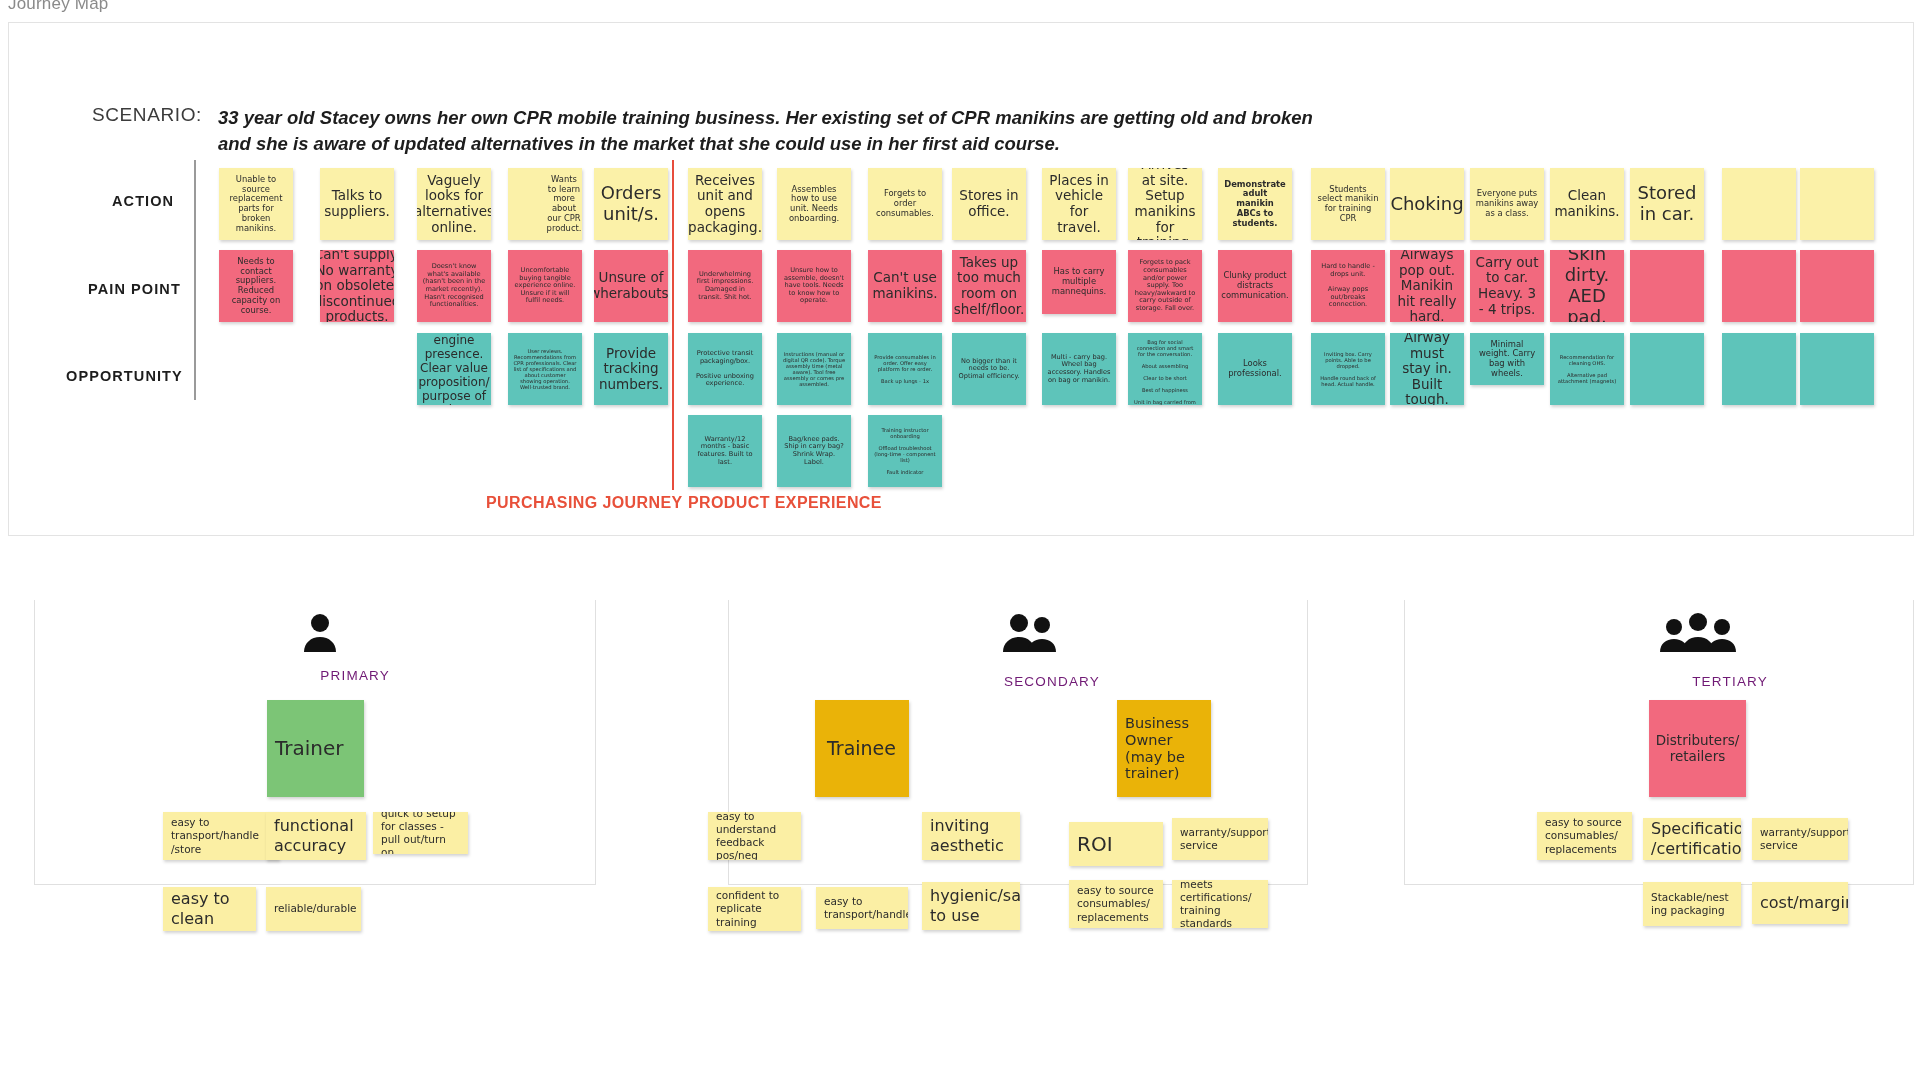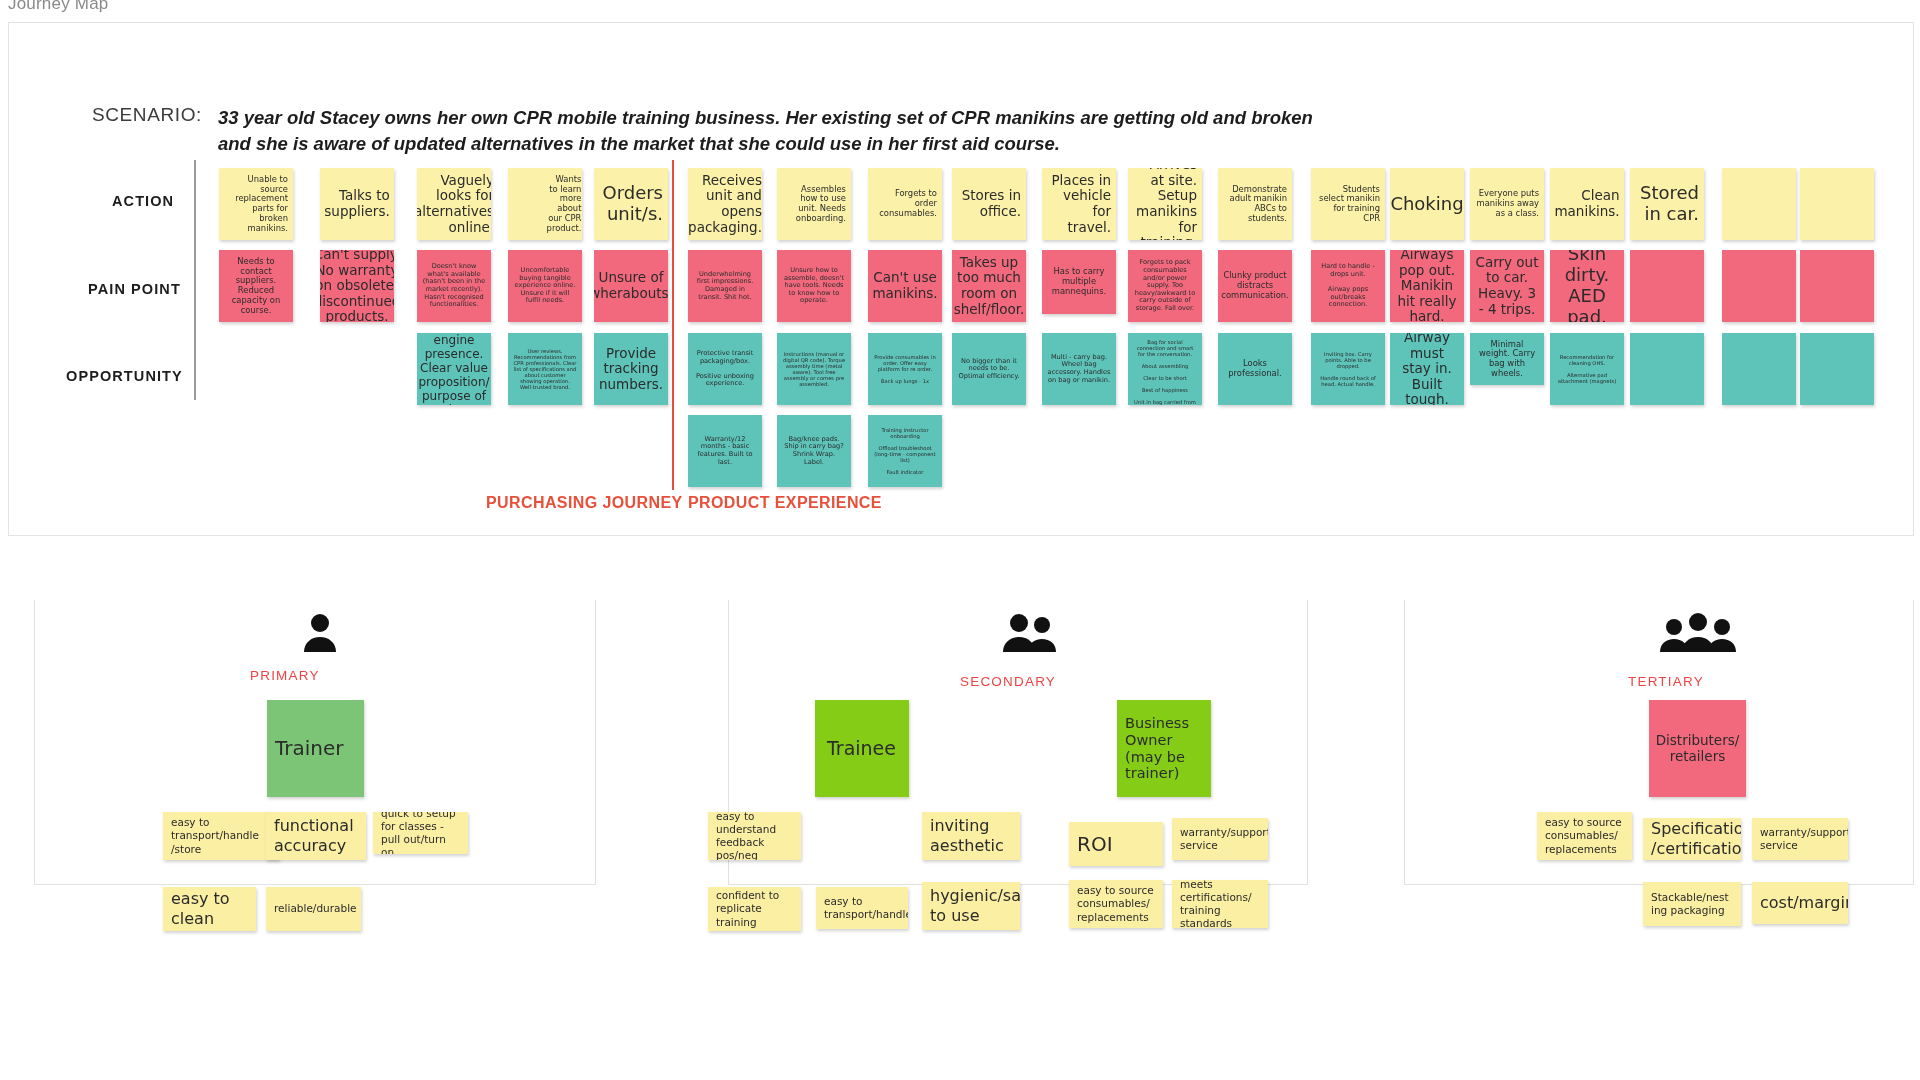--- a/index.html
+++ b/index.html
@@ -13,34 +13,34 @@
   .scenario-text{position:absolute;left:218px;top:105px;width:1120px;font-size:18.5px;line-height:26px;
     font-style:italic;font-weight:bold;color:#1d1d1d;}
 
   .row-label{position:absolute;font-size:14.5px;font-weight:bold;letter-spacing:1.1px;color:#1d1d1d;}
   .vrule{position:absolute;width:2px;background:#9a9a9a;}
   .redrule{position:absolute;width:2px;background:#e74c3c;}
 
   .note{position:absolute;box-sizing:border-box;display:flex;align-items:center;justify-content:center;
     text-align:center;padding:4px 5px;box-shadow:1px 2px 3px rgba(0,0,0,.18);
     font-family:"DejaVu Sans",sans-serif;color:#2b2b2b;overflow:hidden;line-height:1.16;}
-  .yellow{background:#fbf1a8;text-align:right;}
+  .yellow{background:#fbf1a8;}
   .pink{background:#f2697e;}
   .teal{background:#5ec4ba;}
   .green{background:#7cc576;}
-  .blue{background:#84cc16;}
+  .blue{background:#eab308;}
   .yellow2{background:#fbefa4;}
 
   .phase{position:absolute;font-size:16px;font-weight:bold;color:#e8503a;letter-spacing:.4px;}
 
   .personas{position:absolute;left:34px;top:600px;width:1880px;height:300px;}
   .pcol{position:absolute;top:0;height:285px;box-sizing:border-box;border:1px solid #e0e0e0;border-top:none;}
   .picon{position:absolute;text-align:center;}
   .picon svg{display:block;margin:0 auto;}
-  .ptitle{position:absolute;font-size:13.5px;letter-spacing:1.2px;color:#ef4444;text-align:left;}
+  .ptitle{position:absolute;font-size:13.5px;letter-spacing:1.2px;color:#701a75;text-align:right;}
 </style>
 </head>
 <body>
 
 <div id="canvas">
 
   <div class="app-title">Journey Map</div>
   <div class="board"></div>
 
   <div class="scenario-label">SCENARIO:</div>
@@ -62,21 +62,21 @@
       <div class="note yellow" style="left: 320px; top: 168px; width: 74px; height: 72px; font-size: 13.5px;">Talks to suppliers.</div>
       <div class="note yellow" style="left: 417px; top: 168px; width: 74px; height: 72px; font-size: 13.5px;">Vaguely looks for alternatives online.</div>
       <div class="note yellow" style="left: 508px; top: 168px; width: 74px; height: 72px; font-size: 8.4px; padding-left: 43px;">Wants to learn more about our CPR product.</div>
       <div class="note yellow" style="left: 594px; top: 168px; width: 74px; height: 72px; font-size: 18px;">Orders unit/s.</div>
       <div class="note yellow" style="left: 688px; top: 168px; width: 74px; height: 72px; font-size: 13.5px;">Receives unit and opens packaging.</div>
       <div class="note yellow" style="left: 777px; top: 168px; width: 74px; height: 72px; font-size: 8.4px;">Assembles how to use unit. Needs onboarding.</div>
       <div class="note yellow" style="left: 868px; top: 168px; width: 74px; height: 72px; font-size: 8.4px;">Forgets to order consumables.</div>
       <div class="note yellow" style="left: 952px; top: 168px; width: 74px; height: 72px; font-size: 13.5px;">Stores in office.</div>
       <div class="note yellow" style="left: 1042px; top: 168px; width: 74px; height: 72px; font-size: 13.5px;">Places in vehicle for travel.</div>
       <div class="note yellow" style="left: 1128px; top: 168px; width: 74px; height: 72px; font-size: 13.5px;">Arrives at site. Setup manikins for training.</div>
-      <div class="note yellow" style="left: 1218px; top: 168px; width: 74px; height: 72px; font-size: 8.4px;">Demonstrate adult manikin ABCs to students.</div>
+      <div class="note yellow" style="left: 1218px; top: 168px; width: 74px; height: 72px; font-size: 8.4px; font-weight: bold;">Demonstrate adult manikin ABCs to students.</div>
       <div class="note yellow" style="left: 1311px; top: 168px; width: 74px; height: 72px; font-size: 8.4px;">Students select manikin for training CPR</div>
       <div class="note yellow" style="left: 1390px; top: 168px; width: 74px; height: 72px; font-size: 18px;">Choking</div>
       <div class="note yellow" style="left: 1470px; top: 168px; width: 74px; height: 72px; font-size: 8.4px;">Everyone puts manikins away as a class.</div>
       <div class="note yellow" style="left: 1550px; top: 168px; width: 74px; height: 72px; font-size: 13.5px;">Clean manikins.</div>
       <div class="note yellow" style="left: 1630px; top: 168px; width: 74px; height: 72px; font-size: 18px;">Stored in car.</div>
       <div class="note yellow" style="left: 1722px; top: 168px; width: 74px; height: 72px; font-size: 13.5px;"></div>
       <div class="note yellow" style="left: 1800px; top: 168px; width: 74px; height: 72px; font-size: 13.5px;"></div>
       <div class="note pink" style="left: 219px; top: 250px; width: 74px; height: 72px; font-size: 8.4px;">Needs to contact suppliers. Reduced capacity on course.</div>
       <div class="note pink" style="left: 320px; top: 250px; width: 74px; height: 72px; font-size: 13.5px;">Can't supply. No warranty on obsolete/ discontinued products.</div>
       <div class="note pink" style="left: 417px; top: 250px; width: 74px; height: 72px; font-size: 6.6px;">Doesn't know what's available (hasn't been in the market recently). Hasn't recognised functionalities.</div>

